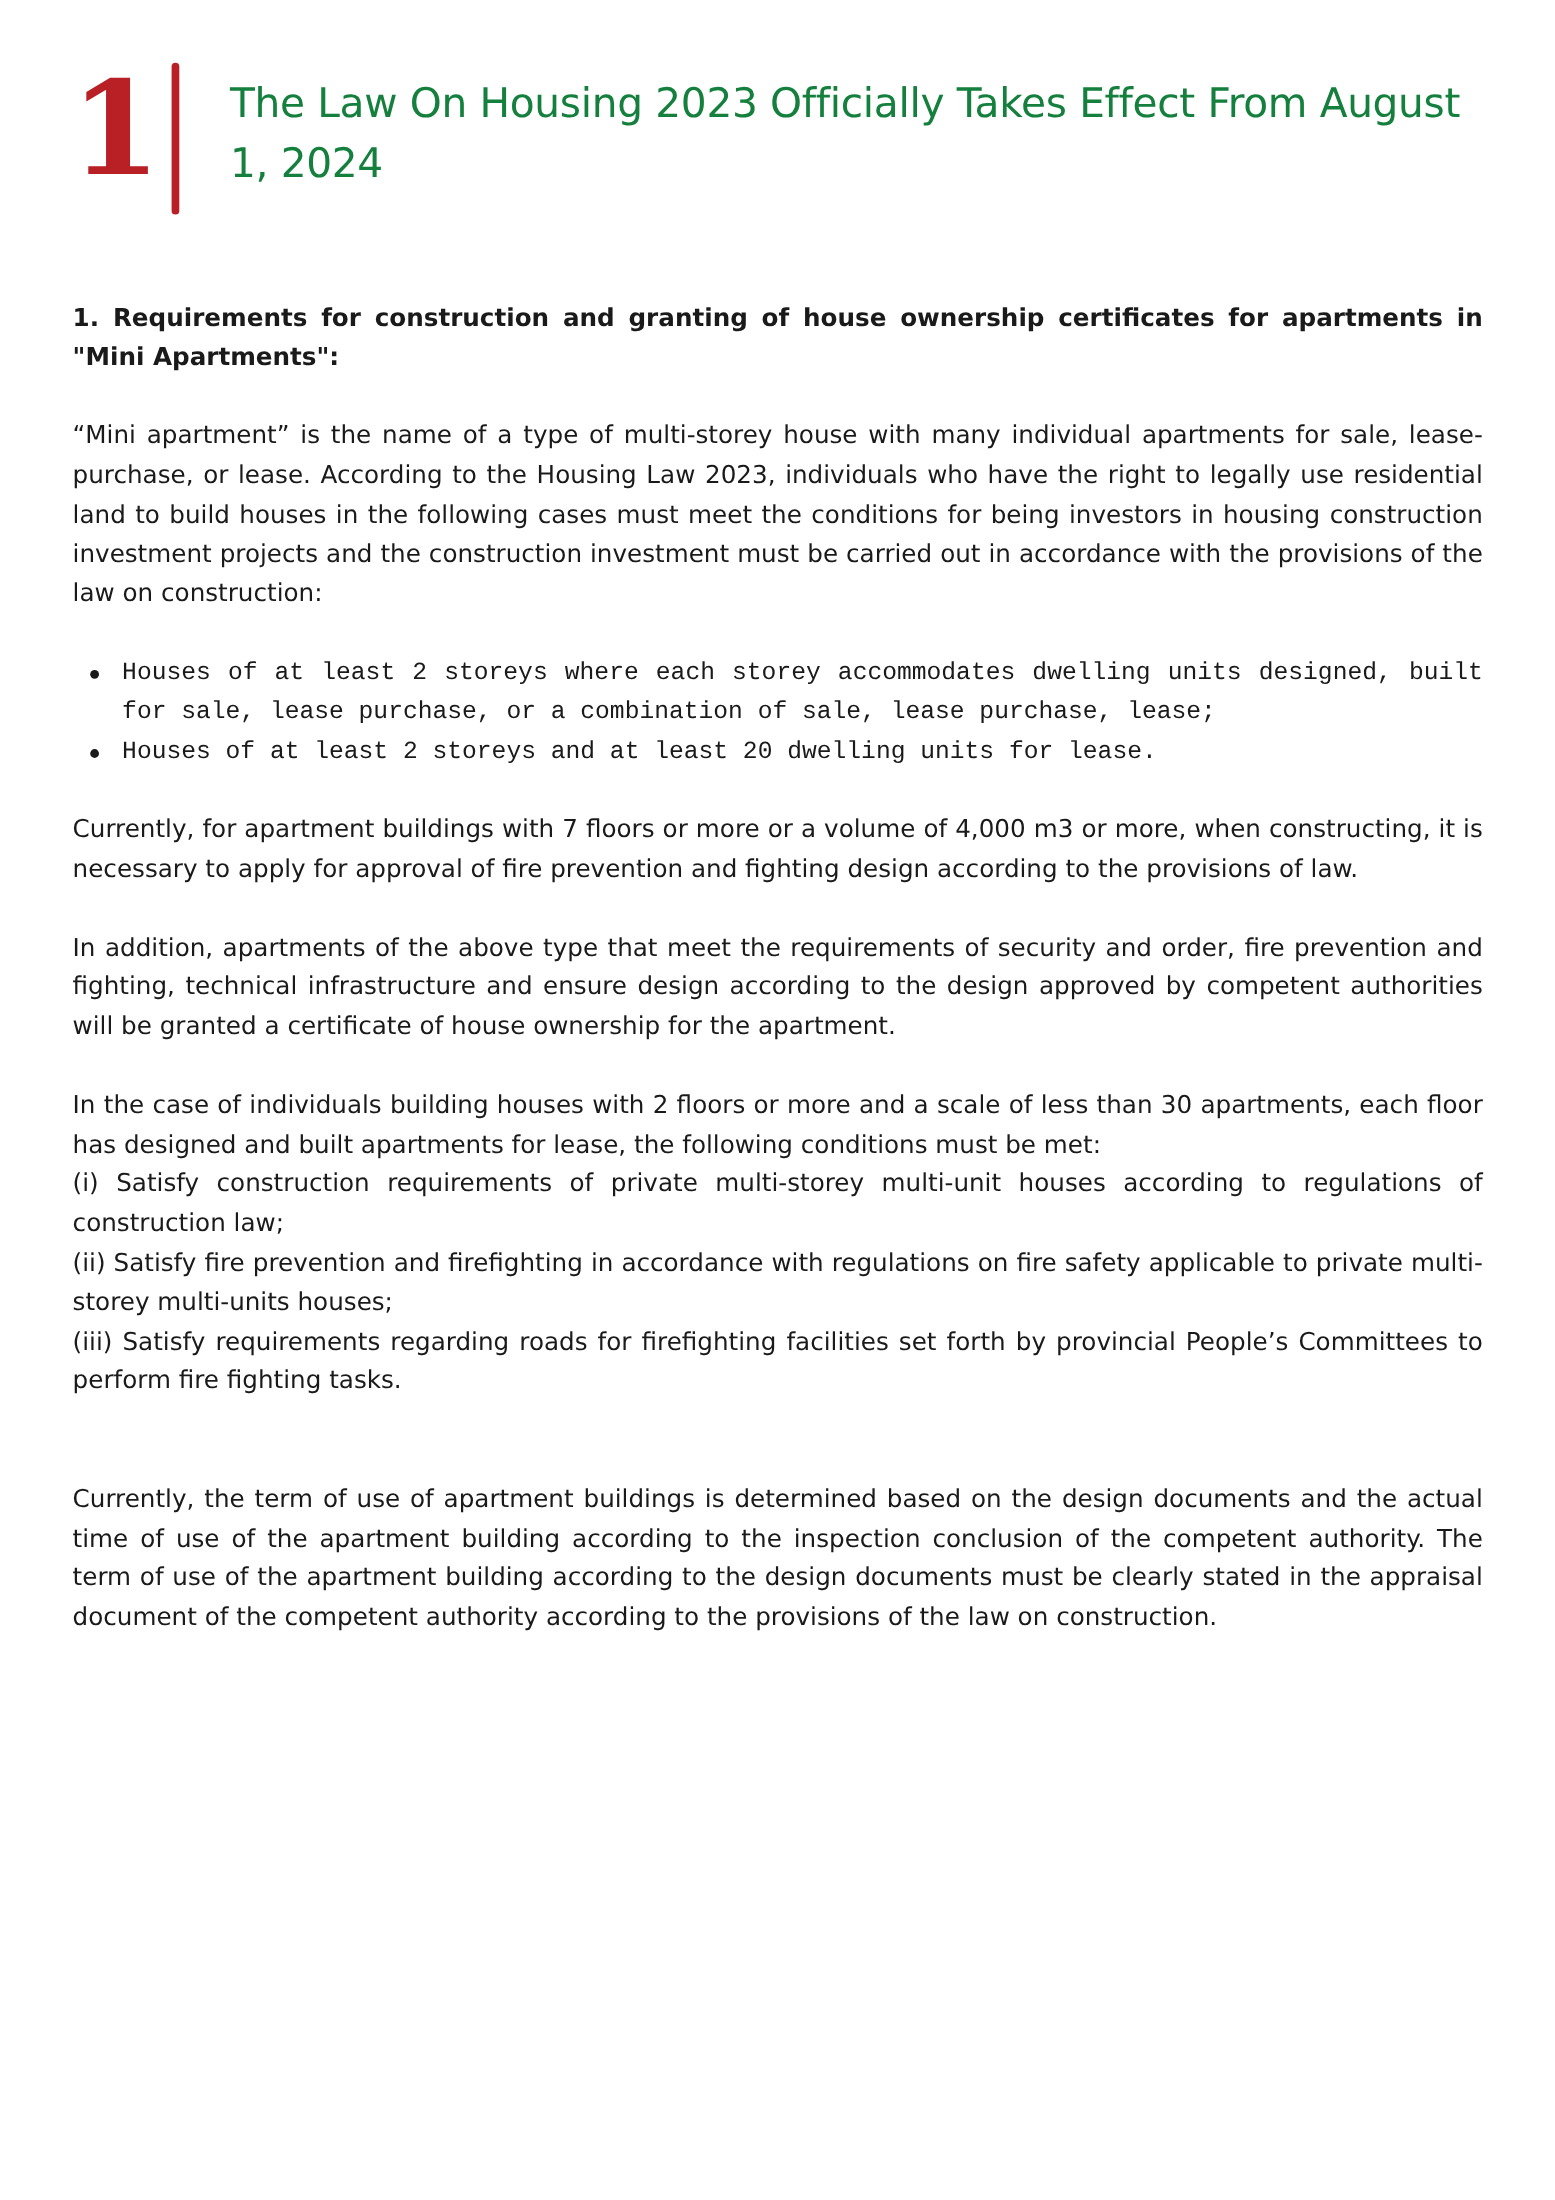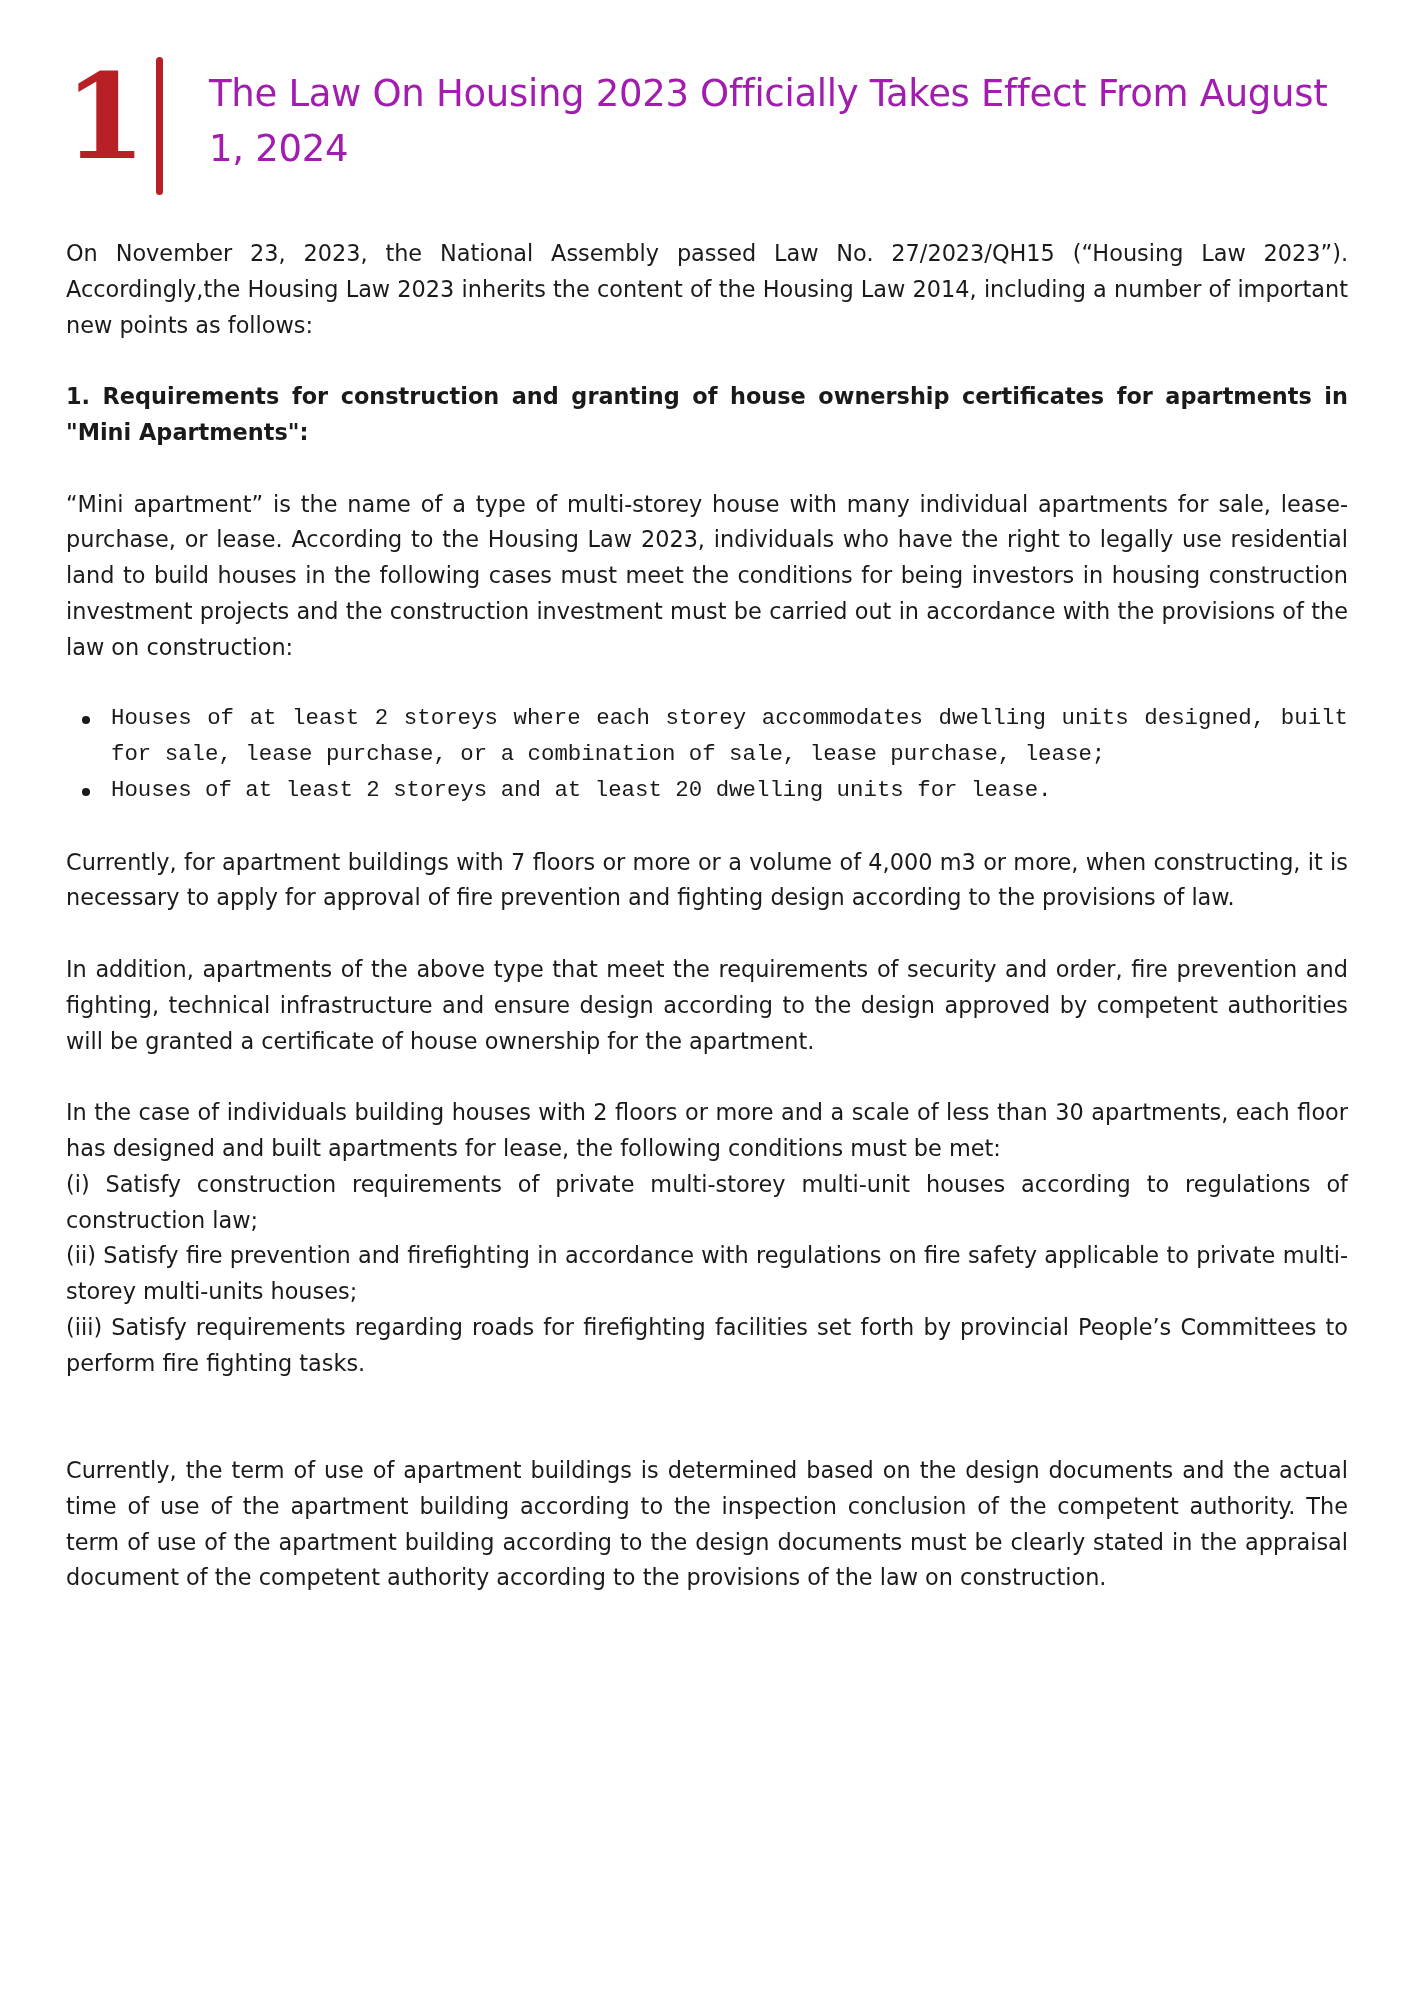--- a/index.html
+++ b/index.html
@@ -5,42 +5,41 @@
     html, body { margin: 0; padding: 0; background: #ffffff; }
     body { width: 1414px; height: 2000px; position: relative; overflow: hidden;
       font-family: "DejaVu Sans", sans-serif; color: #1a1a1a; }
     .header { position: absolute; left: 0; top: 0; width: 1414px; height: 220px; }
     .numeral { position: absolute; left: 64px; top: 52px; font-family: "DejaVu Serif", serif;
       font-weight: bold; font-size: 118px; line-height: 130px; color: #B82025; letter-spacing: -2px; }
     .vbar { position: absolute; left: 156px; top: 57px; width: 7px; height: 138px;
       background: #B82025; border-radius: 4px; }
     .title { position: absolute; left: 209px; top: 66px; width: 1150px;
       font-family: "DejaVu Sans", sans-serif; font-size: 37px; line-height: 55px;
-      color: #a21caf; font-weight: normal; margin: 0; letter-spacing: -0.3px; }
+      color: #15803d; font-weight: normal; margin: 0; letter-spacing: -0.3px; }
     .content { position: absolute; left: 66px; top: 236px; width: 1282px;
       font-size: 22.4px; line-height: 35.8px; }
     .content p { margin: 0; text-align: justify; }
     .gap { height: 35.8px; }
     .h { font-weight: bold; }
     ul.bullets { margin: 0; padding: 0 0 0 45px; list-style: none; }
     ul.bullets li { position: relative; text-align: justify; font-family: Liberation Mono, monospace; }
     ul.bullets li::before { content: ""; position: absolute; left: -29px; top: 15px;
       width: 8px; height: 8px; border-radius: 50%; background: #1a1a1a; }
   </style>
 </head>
 <body>
 
 <div class="header">
   <div class="numeral">1</div>
   <div class="vbar"></div>
   <h1 class="title">The Law On Housing 2023 Officially Takes Effect From August 1, 2024</h1>
 </div>
 
 <div class="content">
-  <p>On November 23, 2023, the National Assembly passed Law No. 27/2023/QH15 (“Housing Law 2023”). Accordingly,the Housing Law 2023 inherits the content of the Housing Law 2014, including a number of important new points as follows:</p>
   <div class="gap"></div>
 
   <p class="h">1. Requirements for construction and granting of house ownership certificates for apartments in "Mini Apartments":</p>
   <div class="gap"></div>
 
   <p>“Mini apartment” is the name of a type of multi-storey house with many individual apartments for sale, lease-purchase, or lease. According to the Housing Law 2023, individuals who have the right to legally use residential land to build houses in the following cases must meet the conditions for being investors in housing construction investment projects and the construction investment must be carried out in accordance with the provisions of the law on construction:</p>
   <div class="gap"></div>
 
   <ul class="bullets">
     <li>Houses of at least 2 storeys where each storey accommodates dwelling units designed, built for sale, lease purchase, or a combination of sale, lease purchase, lease;</li>

